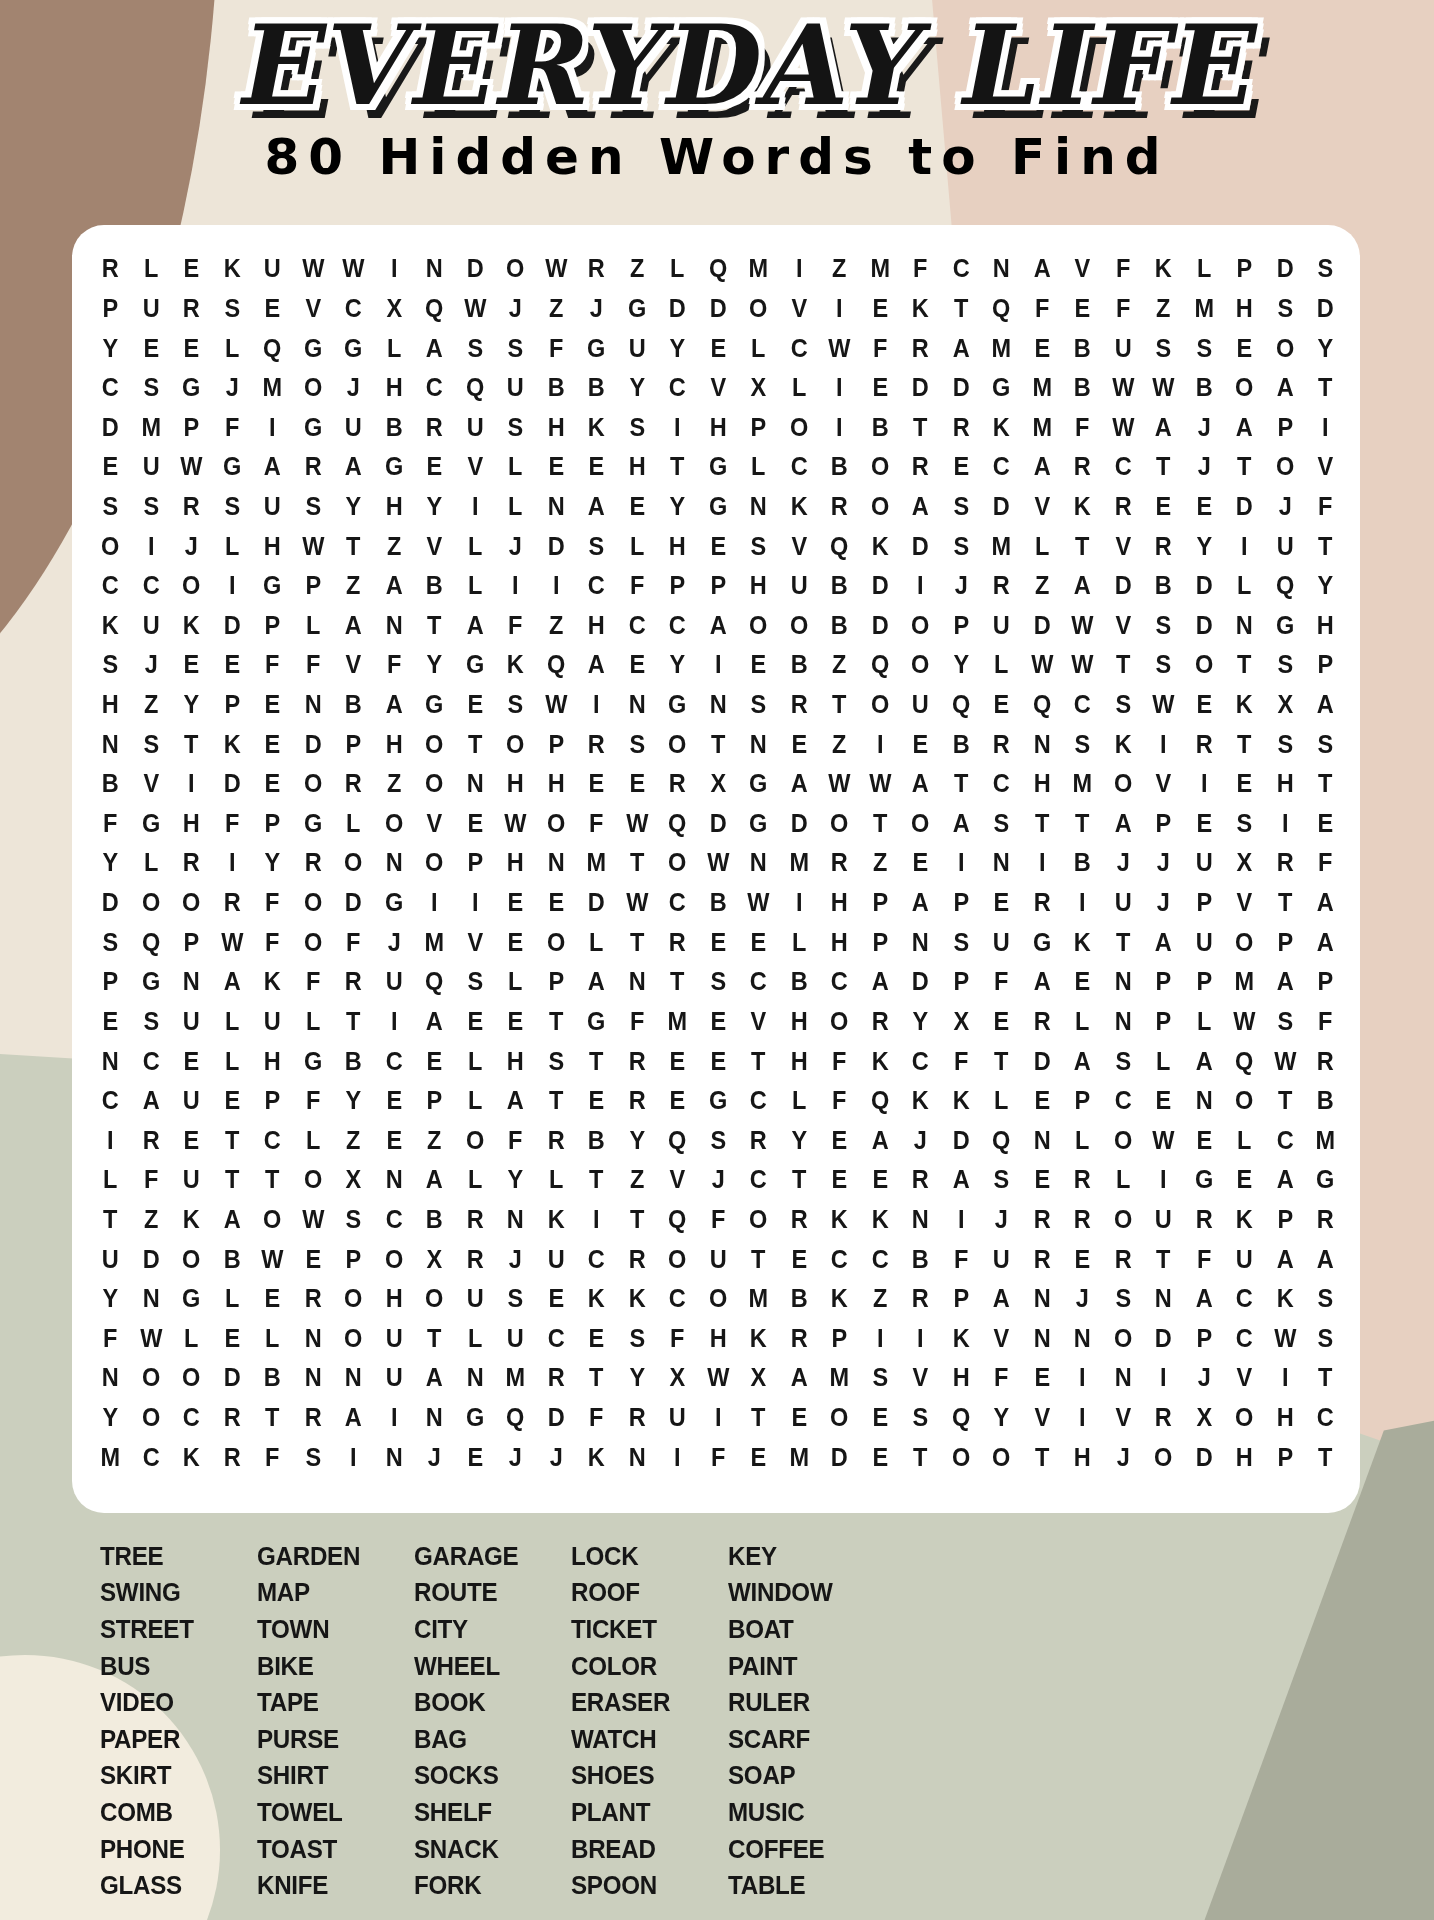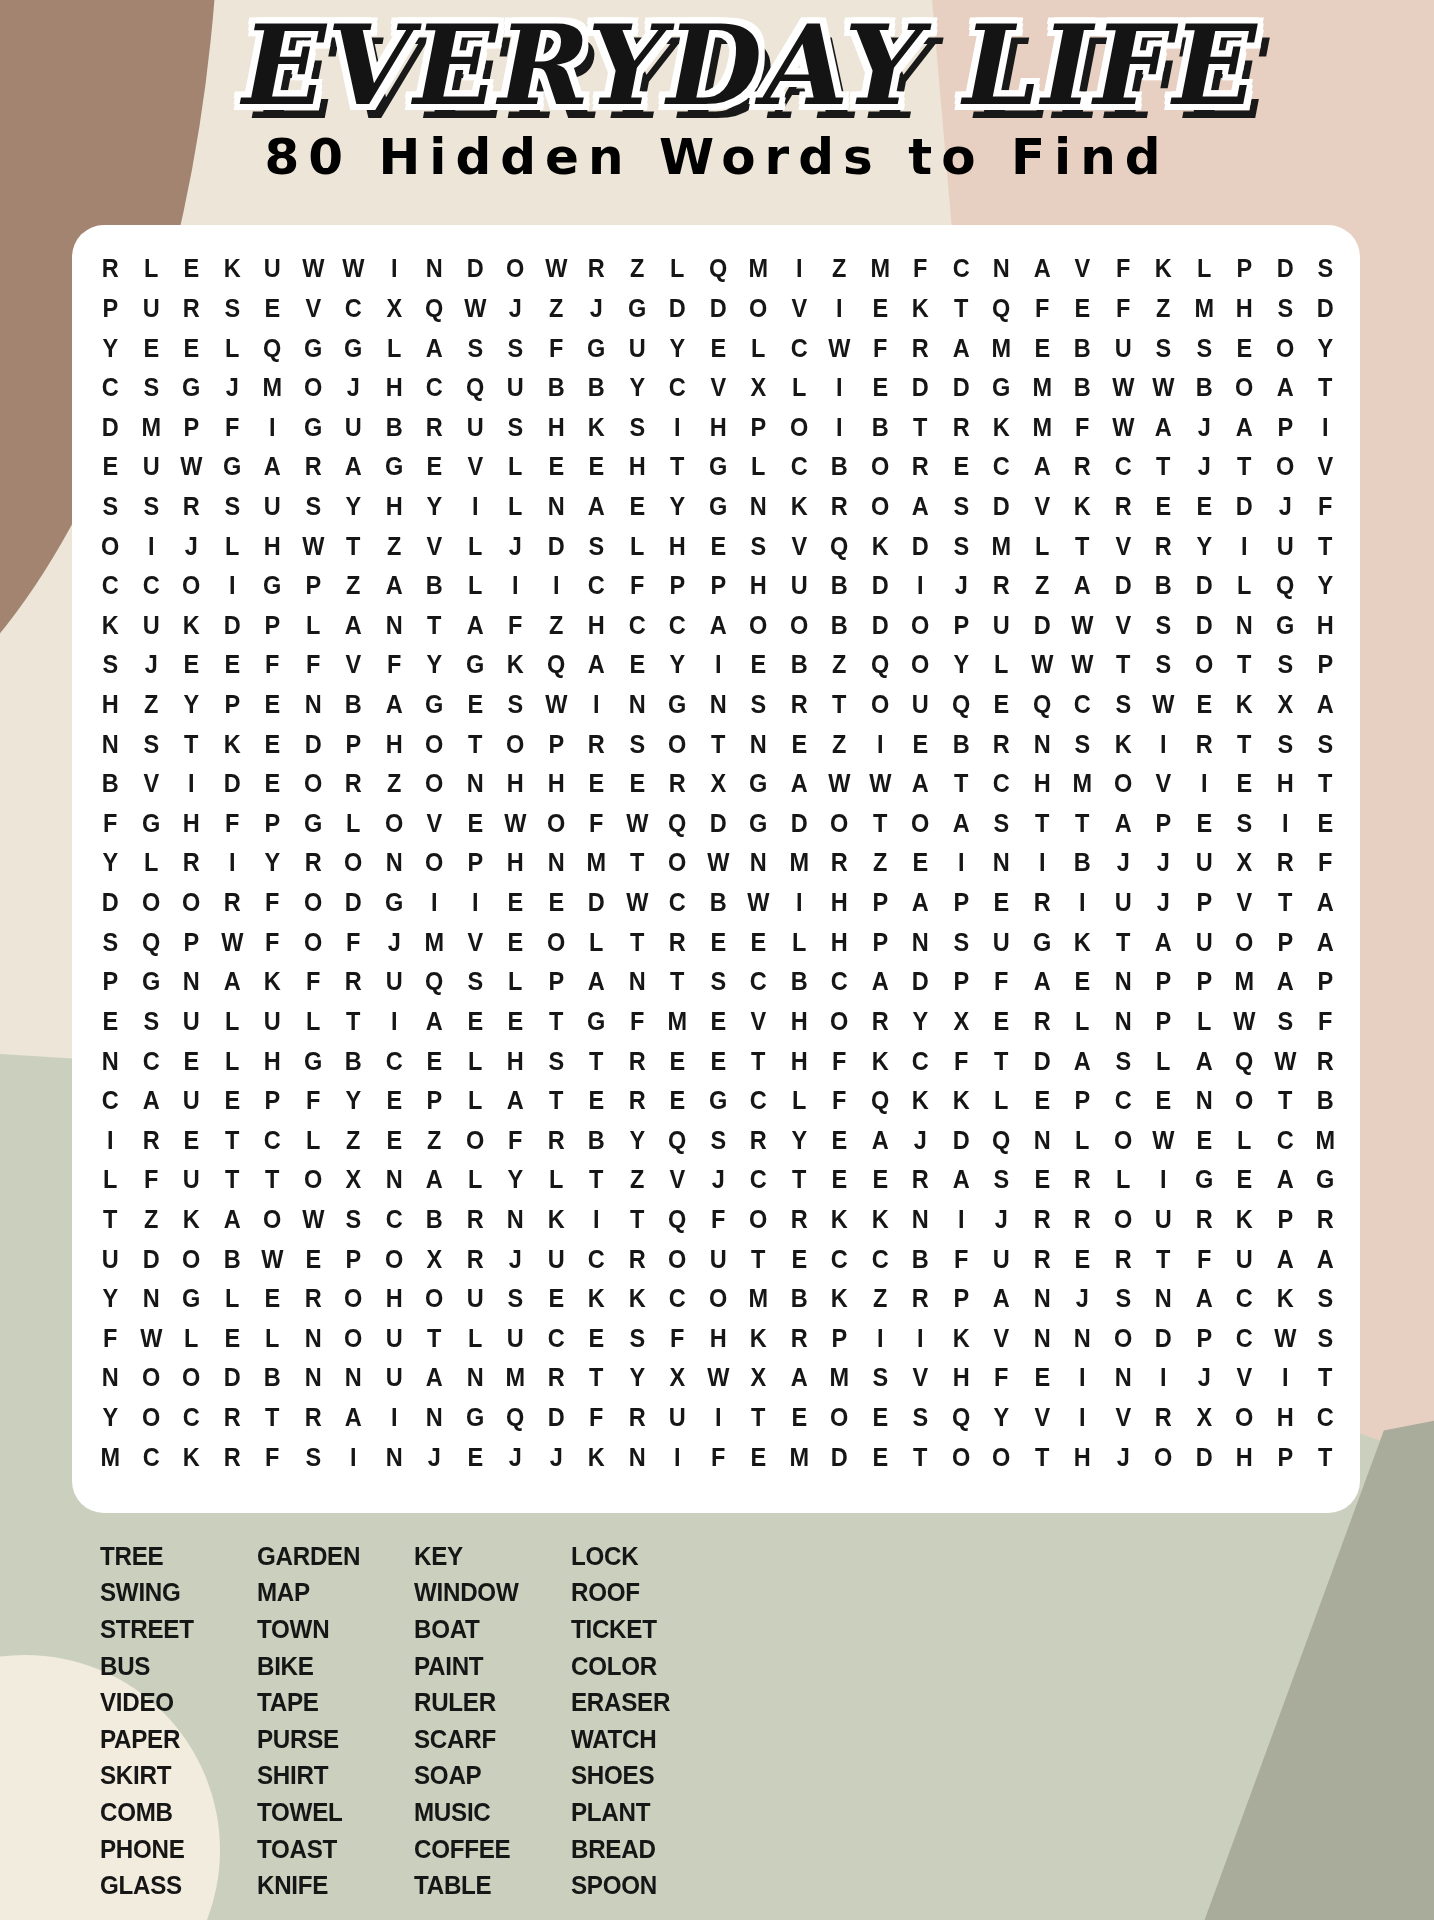--- a/index.html
+++ b/index.html
@@ -1076,36 +1076,48 @@
       <div class="word">TOWN</div>
       <div class="word">BIKE</div>
       <div class="word">TAPE</div>
       <div class="word">PURSE</div>
       <div class="word">SHIRT</div>
       <div class="word">TOWEL</div>
       <div class="word">TOAST</div>
       <div class="word">KNIFE</div>
     </div>
     <div class="word-col">
-      <div class="word">KEY</div>
-      <div class="word">WINDOW</div>
-      <div class="word">BOAT</div>
-      <div class="word">PAINT</div>
-      <div class="word">RULER</div>
-      <div class="word">SCARF</div>
-      <div class="word">SOAP</div>
-      <div class="word">MUSIC</div>
-      <div class="word">COFFEE</div>
-      <div class="word">TABLE</div>
+      <div class="word">GARAGE</div>
+      <div class="word">ROUTE</div>
+      <div class="word">CITY</div>
+      <div class="word">WHEEL</div>
+      <div class="word">BOOK</div>
+      <div class="word">BAG</div>
+      <div class="word">SOCKS</div>
+      <div class="word">SHELF</div>
+      <div class="word">SNACK</div>
+      <div class="word">FORK</div>
     </div>
     <div class="word-col">
       <div class="word">LOCK</div>
       <div class="word">ROOF</div>
       <div class="word">TICKET</div>
       <div class="word">COLOR</div>
       <div class="word">ERASER</div>
       <div class="word">WATCH</div>
       <div class="word">SHOES</div>
       <div class="word">PLANT</div>
       <div class="word">BREAD</div>
       <div class="word">SPOON</div>
     </div>
+    <div class="word-col">
+      <div class="word">KEY</div>
+      <div class="word">WINDOW</div>
+      <div class="word">BOAT</div>
+      <div class="word">PAINT</div>
+      <div class="word">RULER</div>
+      <div class="word">SCARF</div>
+      <div class="word">SOAP</div>
+      <div class="word">MUSIC</div>
+      <div class="word">COFFEE</div>
+      <div class="word">TABLE</div>
+    </div>
   </div>
 
 </body></html>

